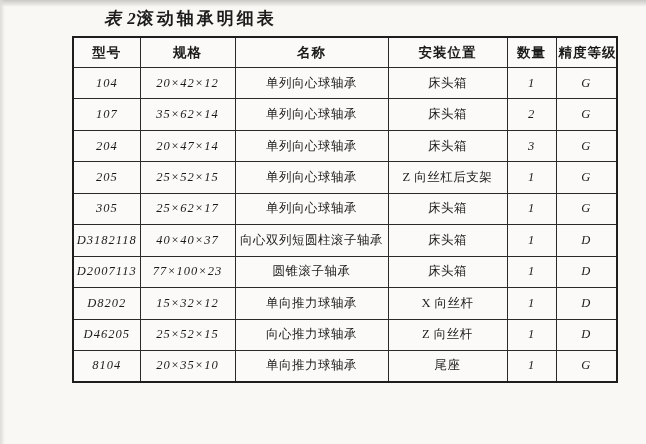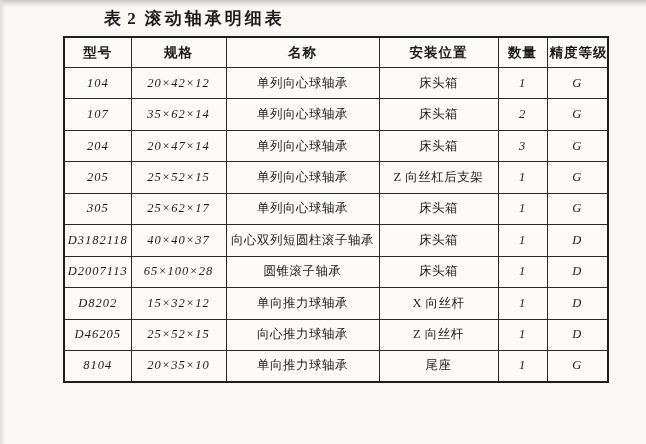--- a/index.html
+++ b/index.html
@@ -35,22 +35,23 @@
   .title {
     position: absolute;
     left: 104px;
     top: 7px;
     font-size: 17px;
     font-weight: bold;
     letter-spacing: 3px;
     white-space: nowrap;
   }
   .title .num {
-    margin-right: 8px;
+    margin-right: 0;
     letter-spacing: 1px;
+    font-style: italic;
   }
   table.bearing-table {
     position: absolute;
     left: 63px;
     top: 36px;
     width: 544px;
     height: 347px;
     border-collapse: collapse;
     table-layout: fixed;
     background: #fbfaf8;
@@ -59,20 +60,21 @@
   table.bearing-table td {
     border: 1.5px solid #2b2a28;
     text-align: center;
     vertical-align: middle;
     padding: 0 2px;
     overflow: hidden;
     white-space: nowrap;
   }
   table.bearing-table {
     border: 2px solid #1f1e1c;
+    margin-left: 9px;
   }
   thead th {
     height: 29px;
     font-size: 13.5px;
     font-weight: bold;
     letter-spacing: 1px;
   }
   tbody tr {
     height: 26.5px;
   }
@@ -160,21 +162,21 @@
       <tr>
         <td class="c-model">D3182118</td>
         <td class="c-spec">40×40×37</td>
         <td class="c-name">向心双列短圆柱滚子轴承</td>
         <td class="c-location">床头箱</td>
         <td class="c-qty">1</td>
         <td class="c-grade">D</td>
       </tr>
       <tr>
         <td class="c-model">D2007113</td>
-        <td class="c-spec">65×100×28</td>
+        <td class="c-spec">77×100×23</td>
         <td class="c-name">圆锥滚子轴承</td>
         <td class="c-location">床头箱</td>
         <td class="c-qty">1</td>
         <td class="c-grade">D</td>
       </tr>
       <tr>
         <td class="c-model">D8202</td>
         <td class="c-spec">15×32×12</td>
         <td class="c-name">单向推力球轴承</td>
         <td class="c-location">X 向丝杆</td>

